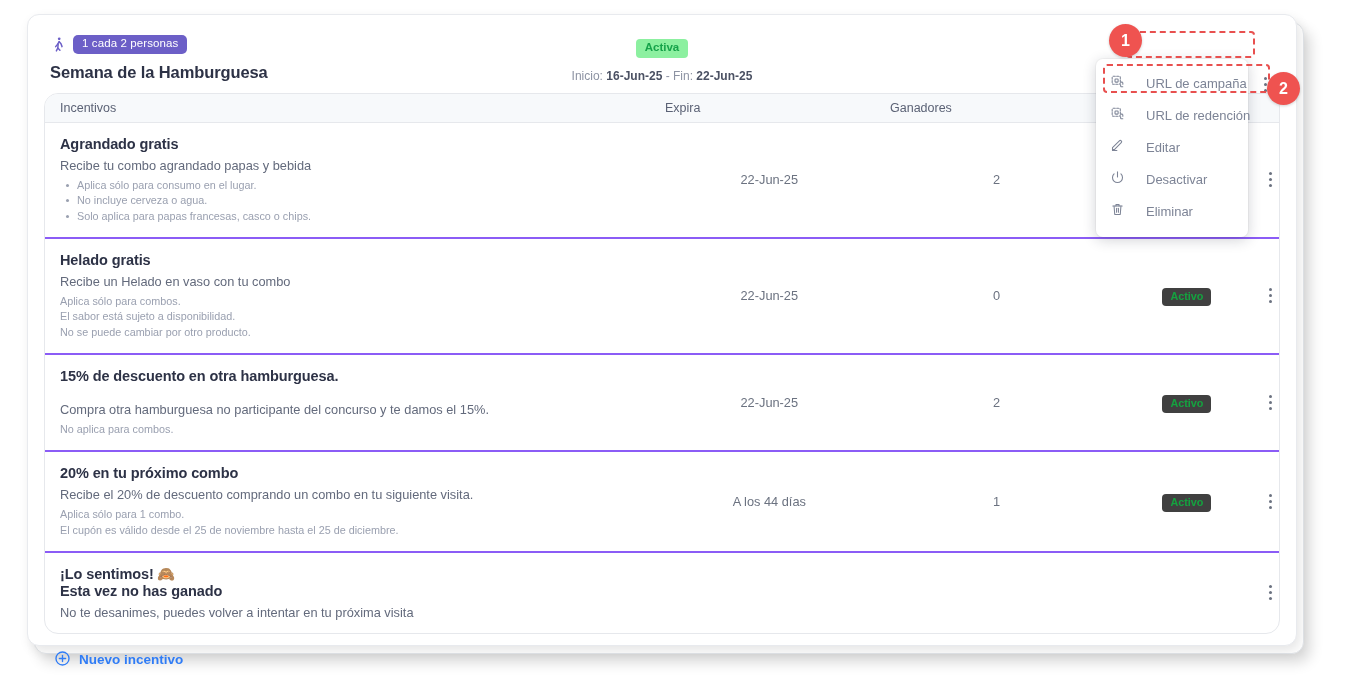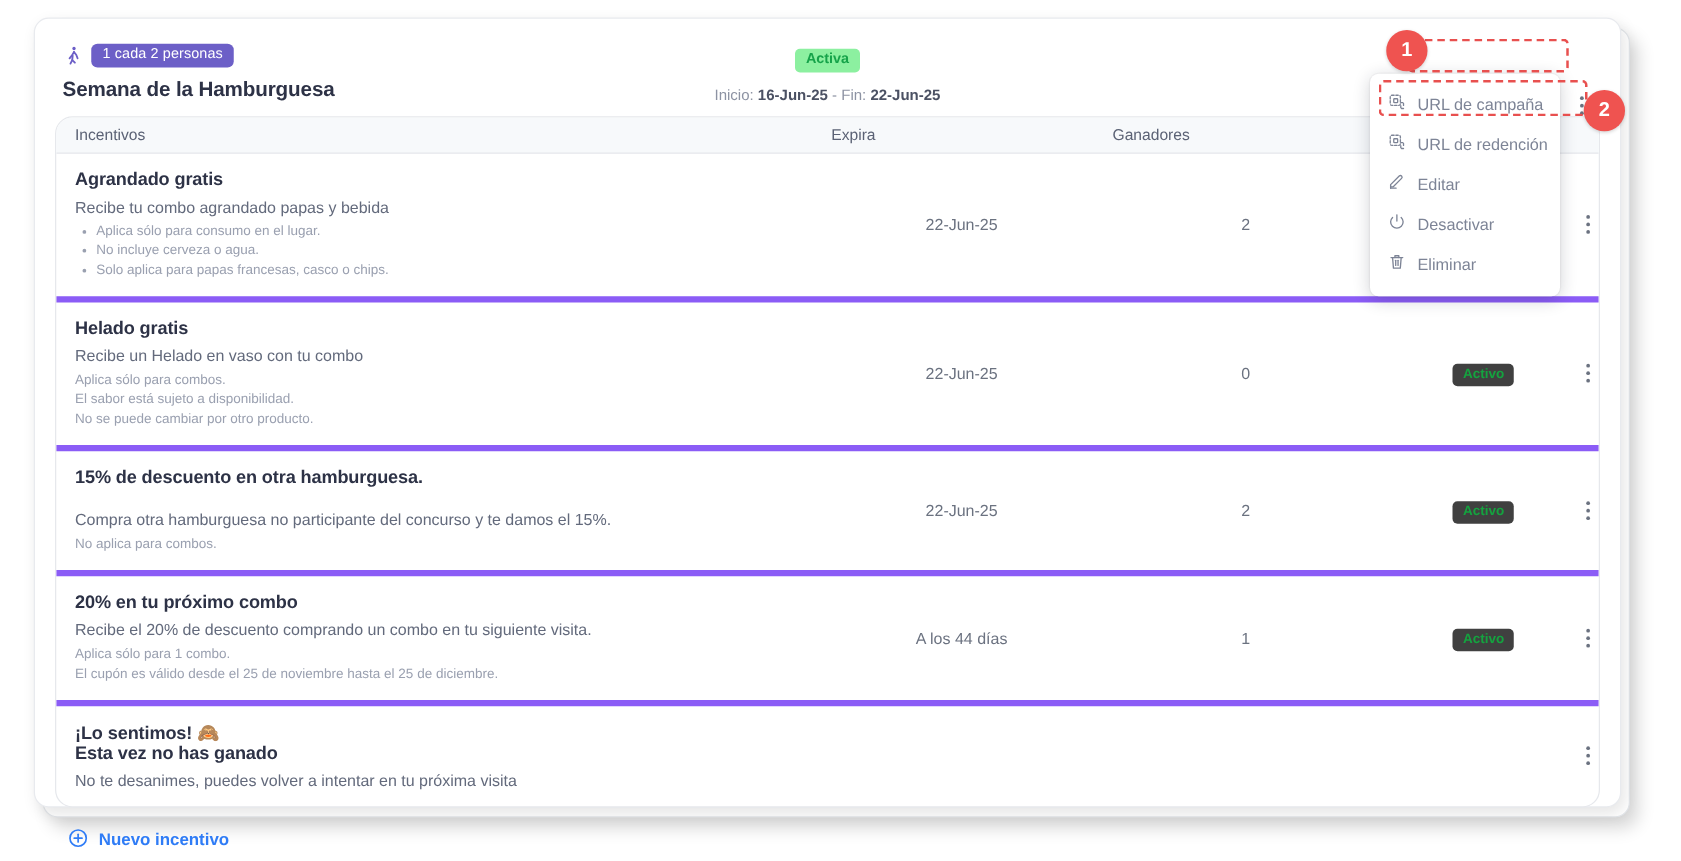--- a/index.html
+++ b/index.html
@@ -150,21 +150,21 @@
 
   .col-inc    { width: 620px; padding-left: 15px; }
   .col-exp    { width: 225px; }
   .col-win    { width: 235px; text-align: left; }
   .col-est    { width: 150px; text-align: center; }
   .col-menu   { width: 0px; flex: 1 1 auto; text-align: center; }
 
   .t-row {
     display: flex;
     align-items: center;
-    border-bottom: 5px solid #8b5cf6;
+    border-bottom: 2px solid #8b5cf6;
     min-height: 66px;
     position: relative;
   }
   .t-row:last-child { border-bottom: none; }
 
   .inc-cell { width: 620px; padding: 13px 15px 13px 15px; }
 
   .inc-title {
     font-size: 14.5px;
     font-weight: bold;
@@ -239,21 +239,21 @@
     background: #ffffff;
     border-radius: 7px;
     box-shadow: 0 3px 14px rgba(25,30,50,0.20), 0 0 0 1px rgba(0,0,0,0.03);
     padding: 8px 0 10px 0;
     z-index: 40;
   }
 
   .dd-item {
     display: flex;
     align-items: center;
-    gap: 9px;
+    gap: 21px;
     padding: 7px 10px 7px 14px;
     font-size: 13px;
     color: #7d8496;
     cursor: pointer;
     white-space: nowrap;
   }
   .dd-item svg { flex: 0 0 auto; }
 
   
   .anno-box {

